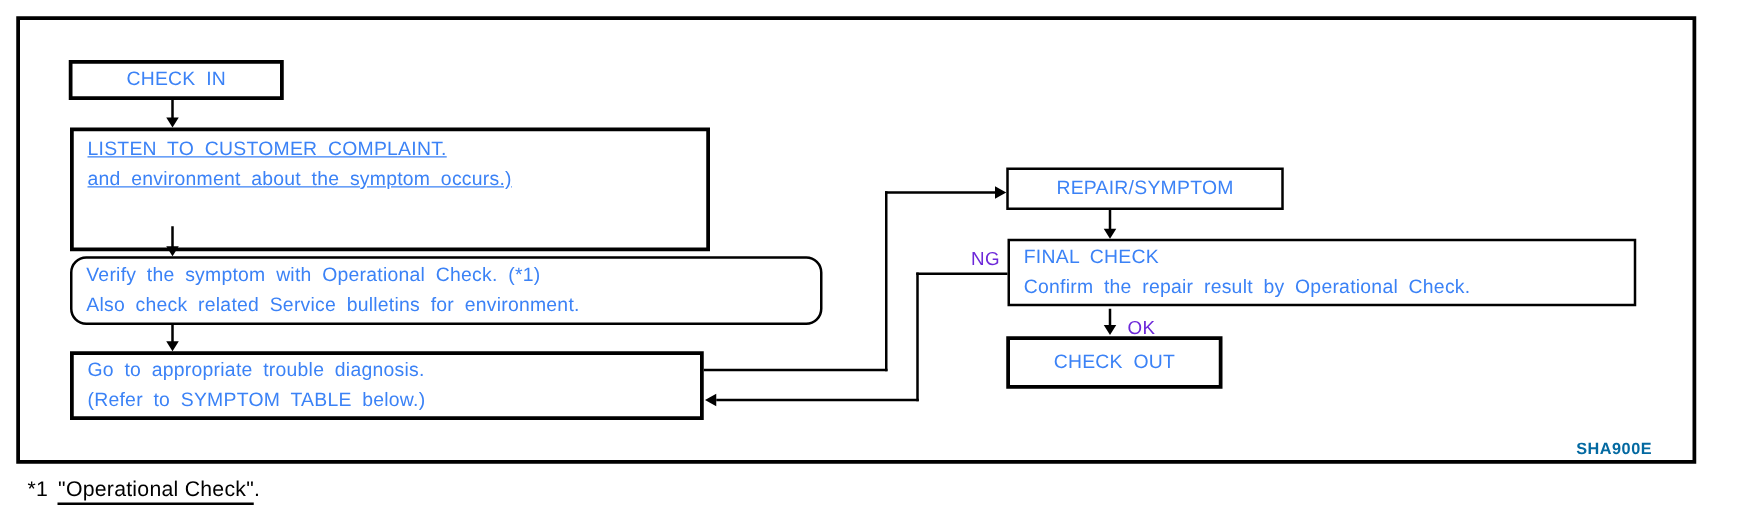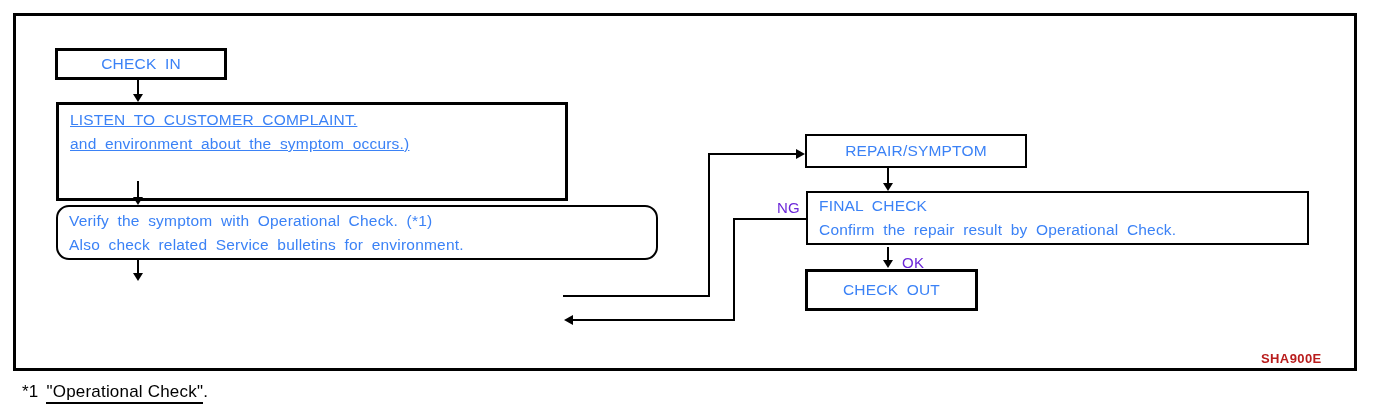--- a/index.html
+++ b/index.html
@@ -64,21 +64,21 @@
     font-size: 15px;
     letter-spacing: 0.3px;
     white-space: nowrap;
     color: #6d28d9;
   }
   .figcode {
     position: absolute;
     font-size: 13px;
     font-weight: 700;
     letter-spacing: 0.4px;
-    color: #b91c1c;
+    color: #0369a1;
   }
   .footnote {
     position: absolute;
     font-size: 17px;
     letter-spacing: 0.2px;
     white-space: nowrap;
     color: #000;
   }
   .footnote .marker { padding-right: 8px; }
   .footnote .ref {
@@ -101,20 +101,24 @@
   <div class="node thick" style="left:56px; top:102px; width:512px; height:99px; padding-top:3px;text-decoration:underline;">
     <div class="ln">LISTEN TO CUSTOMER COMPLAINT.</div>
     <div class="ln">and environment about the symptom occurs.)</div>
   </div>
 
   <div class="node" style="left:56px; top:205px; width:602px; height:55px; padding-top:2px;border-radius:13px;">
     <div class="ln">Verify the symptom with Operational Check. (*1)</div>
     <div class="ln">Also check related Service bulletins for environment.</div>
   </div>
 
+  <div class="node thick" style="left:56px; top:281px; width:507px; height:55px; padding-top:1px;">
+    <div class="ln">Go to appropriate trouble diagnosis.</div>
+    <div class="ln">(Refer to SYMPTOM TABLE below.)</div>
+  </div>
 
   <div class="node center" style="left:805px; top:134px; width:222px; height:34px;">
     <span>REPAIR/SYMPTOM</span>
   </div>
 
   <div class="node" style="left:806px; top:191px; width:503px; height:54px; padding-top:1px;">
     <div class="ln">FINAL CHECK</div>
     <div class="ln">Confirm the repair result by Operational Check.</div>
   </div>
 

